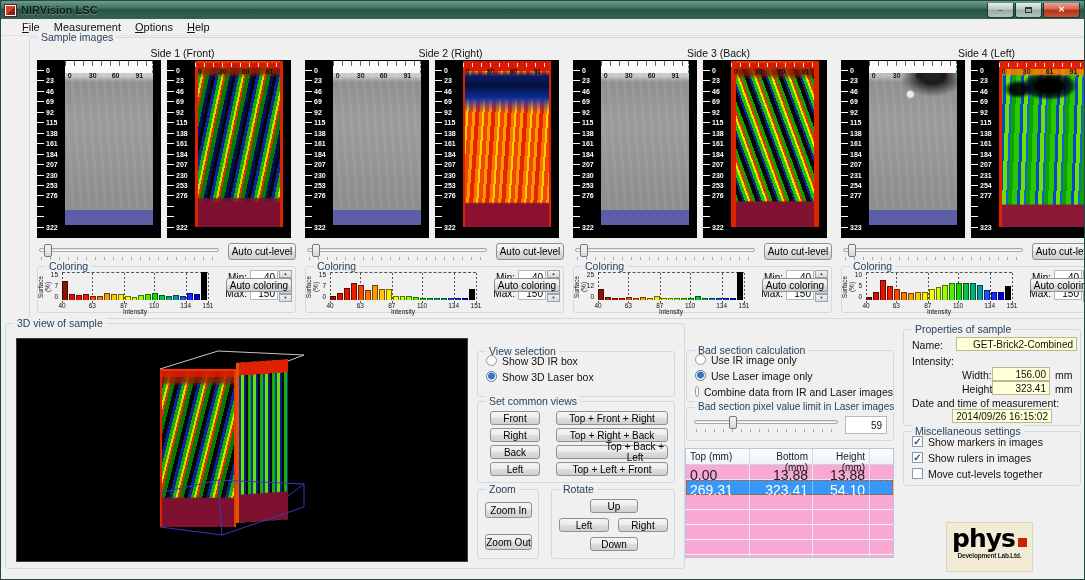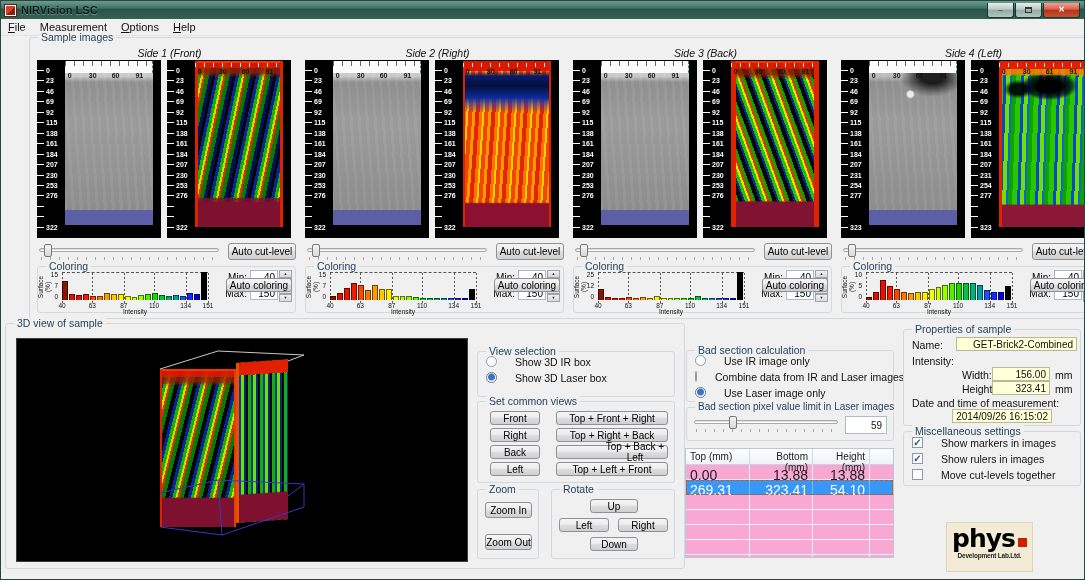--- a/index.html
+++ b/index.html
@@ -18,32 +18,32 @@
     border:1px solid #fff; box-shadow:0 0 0 1px #5a2015; }
   .title-text { font-size:11px; font-weight:bold; color:#0c1f1a; text-shadow:0 1px 1px rgba(255,255,255,.35); }
   .win-btns { margin-left:auto; display:flex; }
   .win-btn { width:27px; height:15px; margin-left:1px; border:1px solid #163a31; border-top:none;
     border-radius:0 0 3px 3px; display:flex; align-items:center; justify-content:center;
     background:linear-gradient(180deg,#e7eeec,#b9c9c4 45%,#93aaa3 50%,#b4c5bf);
     font-size:8px; color:#222; cursor:default; }
   .win-btn.close { width:37px; background:linear-gradient(180deg,#f2a093,#d9614b 45%,#b33018 50%,#c85435); color:#fff; font-weight:bold; }
   .maxglyph { width:7px; height:6px; border:1px solid #333; border-top:2px solid #333; display:inline-block; }
   .menubar { position:absolute; top:18px; left:0; width:100%; height:17px; background:#f0f0f0;
-    border-bottom:1px solid #e3e3e3; display:flex; align-items:center; padding-left:0; }
+    border-bottom:1px solid #e3e3e3; display:flex; align-items:center; padding-left:14px; }
   .menu-item { display:inline-block; font-size:11px; color:#111; padding:1px 7px; }
   .menu-item::first-letter { text-decoration:underline; }
   
   .groupbox { position:absolute; border:1px solid #d3dade; border-radius:3px; }
   .group-label { position:absolute; top:-7px; left:8px; background:#f0f0f0; padding:0 3px;
     font-size:10.5px; color:#27445e; white-space:nowrap; }
   .group-label.small { font-size:10px; }
   
   #panels { position:absolute; left:5px; top:9px; display:flex; gap:5px; }
   .panel { position:relative; width:263px; height:266px; }
-  .panel-title { position:absolute; top:0; left:3px; width:100%; text-align:center; font-size:10.5px; color:#111;font-style:italic; }
+  .panel-title { position:absolute; top:0; left:16px; width:100%; text-align:center; font-size:10.5px; color:#111; }
   .img-area { position:absolute; top:13px; left:0; width:263px; height:178px; }
   .img-unit { position:absolute; top:0; width:124px; height:178px; background:#000; }
   .img-unit.u1 { left:2px; } .img-unit.u2 { left:132px; }
   .vruler { position:absolute; left:0; top:8px; width:28px; height:162px;
     display:flex; flex-direction:column; justify-content:space-between; }
   .vtick { display:flex; align-items:center; height:5px; }
   .vtick .tl { width:7px; height:1px; background:#fff; }
   .vtick .tv { font-size:7px; font-weight:bold; color:#fff; margin-left:2px; line-height:5px; }
   .strip { position:absolute; left:28px; top:1px; width:88px; height:12px; background:#fbfbfb;
     border-right:1px dashed #2fa12f; }
@@ -152,21 +152,21 @@
       repeating-linear-gradient(104deg,#070707 0 4px,#08259a 4px 7px,#1fae00 7px 10px,#bfe800 10px 12px,#e03000 12px 14px,#0a7a00 14px 18px);
     box-shadow:inset 2px 0 0 #dd2200, inset -2px 0 0 #e04000, inset 0 2px 0 #ff3000; }
   .face-right { left:219px; top:24px; width:52px; height:160px; transform:skewY(-4deg); transform-origin:left top;
     background:
       linear-gradient(180deg,#e02000 0 8%,transparent 8%),
       linear-gradient(0deg,#7e1030 0 17%,transparent 18%),
       repeating-linear-gradient(90deg,#18b000 0 3px,#0838b0 3px 5px,#70e000 5px 8px,#082880 8px 10px,#050505 10px 12px);
     box-shadow:inset 3px 0 0 #e85000; }
   .wires { position:absolute; left:0; top:0; width:452px; height:224px; }
   
-  .radio-row, .check-row { position:relative; display:flex; align-items:center; margin:3px 0 0 8px; height:13px;gap:13px; }
+  .radio-row, .check-row { position:relative; display:flex; align-items:flex-start; margin:3px 0 0 8px; height:13px; }
   .radio { width:11px; height:11px; border:1px solid #8a9aa5; border-radius:50%; background:#fdfdfd; margin-right:5px; }
   .radio.sel { background:radial-gradient(circle at 50% 45%, #3a76c0 0 3px, #fdfdfd 4px); border-color:#5a7a9a; }
   .check { width:11px; height:11px; border:1px solid #8a9aa5; background:#fdfdfd; margin-right:5px;
     font-size:10px; line-height:10px; text-align:center; color:#2d4f8a; font-weight:bold; }
   .opt-label { font-size:10.5px; color:#111; white-space:nowrap; }
   
   #sections-table { position:absolute; left:684px; top:447px; width:209px; height:110px;
     background:#f9a8d4; border:1px solid #b8c8d8; overflow:hidden; }
   .thead { display:flex; height:16px; background:linear-gradient(180deg,#fdfdfe,#eef2f6);
     border-bottom:1px solid #c6d5e2; }
@@ -1228,26 +1228,26 @@
   </div>
 
   <div class="groupbox" style="left:685px;top:349px;width:208px;height:52px;">
     <span class="group-label">Bad section calculation</span>
     <div id="badcalc-options" style="margin-top:2px;">
         <div class="radio-row">
           <span class="radio"></span>
           <span class="opt-label">Use IR image only</span>
         </div>
         <div class="radio-row">
+          <span class="radio sel"></span>
+          <span class="opt-label">Use Laser image only</span>
+        </div>
+        <div class="radio-row">
           <span class="radio"></span>
           <span class="opt-label">Combine data from IR and Laser images</span>
-        </div>
-        <div class="radio-row">
-          <span class="radio sel"></span>
-          <span class="opt-label">Use Laser image only</span>
         </div>
       </div>
   </div>
 
   <div class="groupbox" style="left:685px;top:406px;width:208px;height:34px;">
     <span class="group-label small">Bad section pixel value limit in Laser images</span>
     <div class="slider" style="position:absolute;left:5px;top:7px;width:148px;">
       <div class="groove"></div>
         <div class="thumb" style="left:25%;"></div>
         <div class="sticks"></div>

